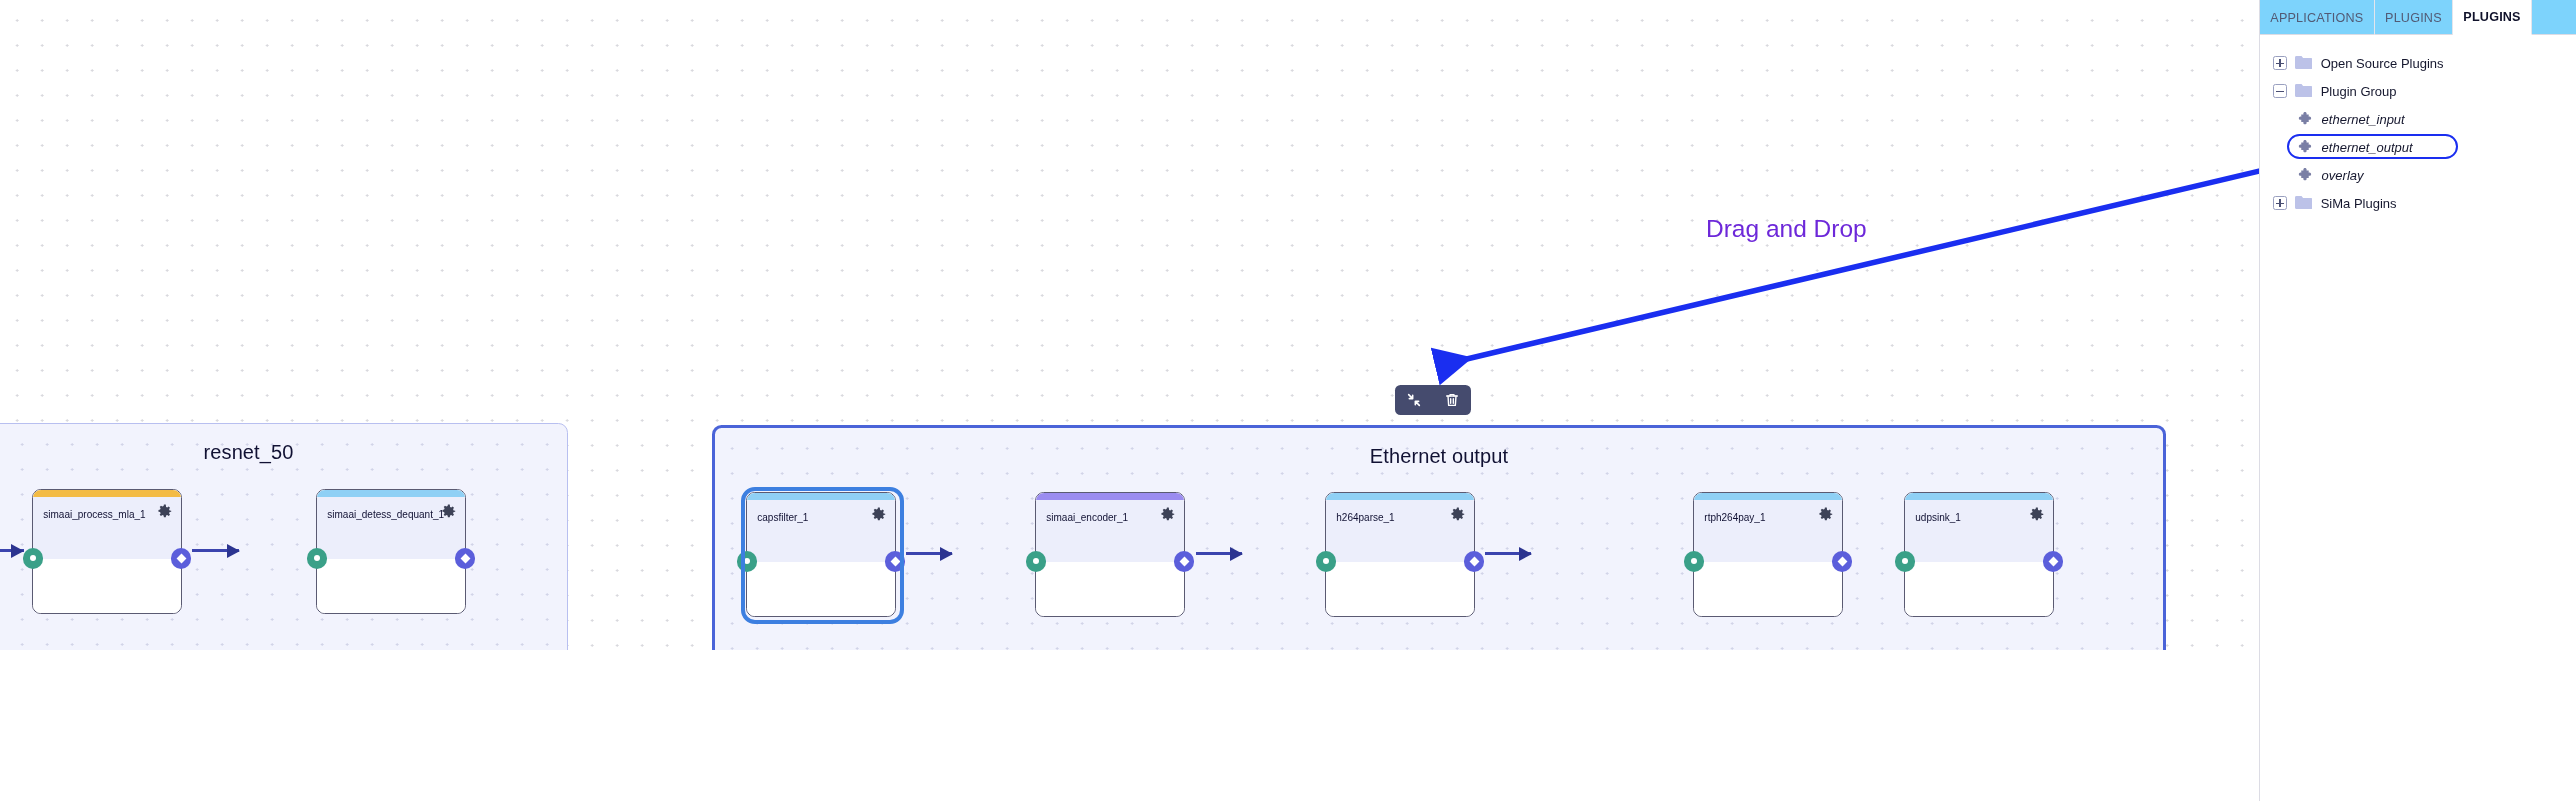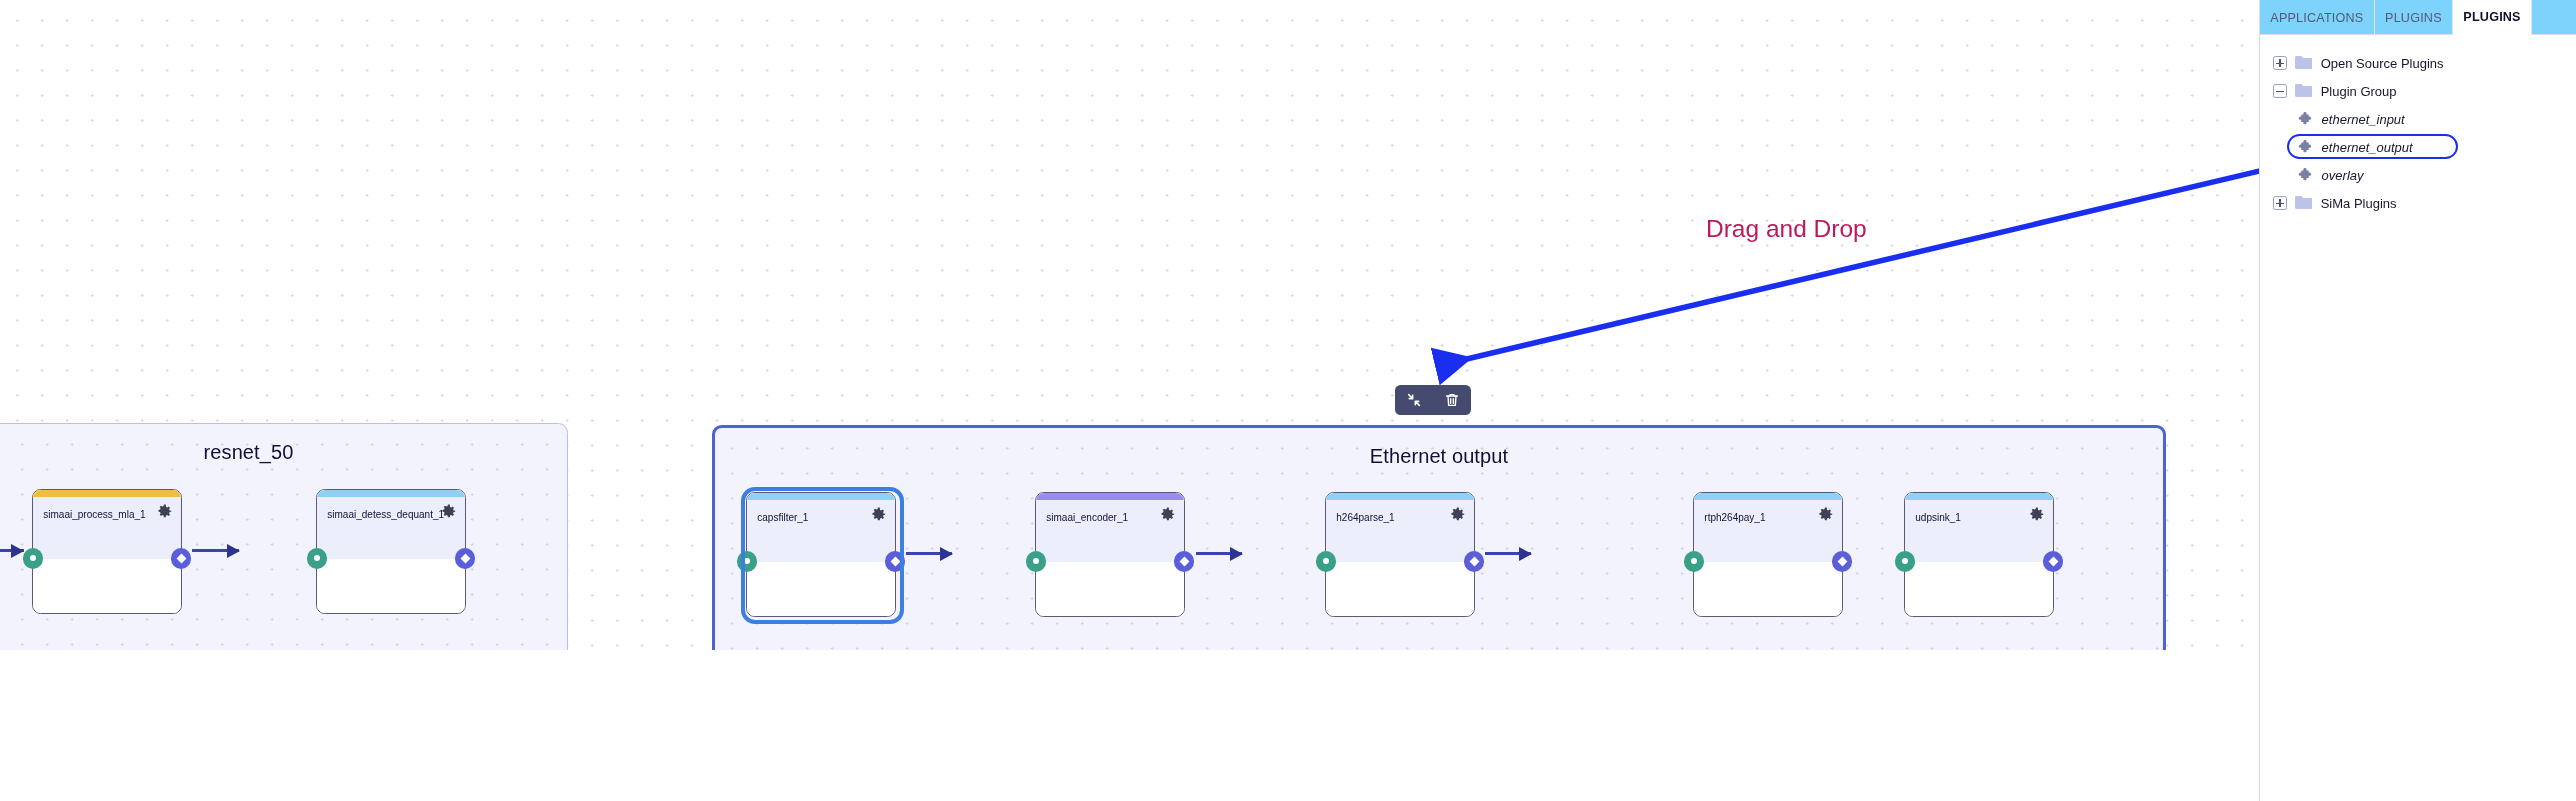--- a/index.html
+++ b/index.html
@@ -122,21 +122,21 @@
   #node-toolbar svg { display: block; }
 
   
   #annot-svg {
     position: absolute; left: 0; top: 0;
     width: 2576px; height: 802px;
     pointer-events: none;
   }
   #annot-label {
     position: absolute; left: 1706px; top: 215px;
-    font-size: 24.5px; color: #be185d;
+    font-size: 24.5px; color: #6d28d9;
     white-space: nowrap;
   }
 
   
   #sidebar {
     position: absolute; left: 2259px; top: 0;
     width: 317px; height: 802px;
     background: #ffffff;
     border-left: 1.2px solid #dcdce4;
   }

